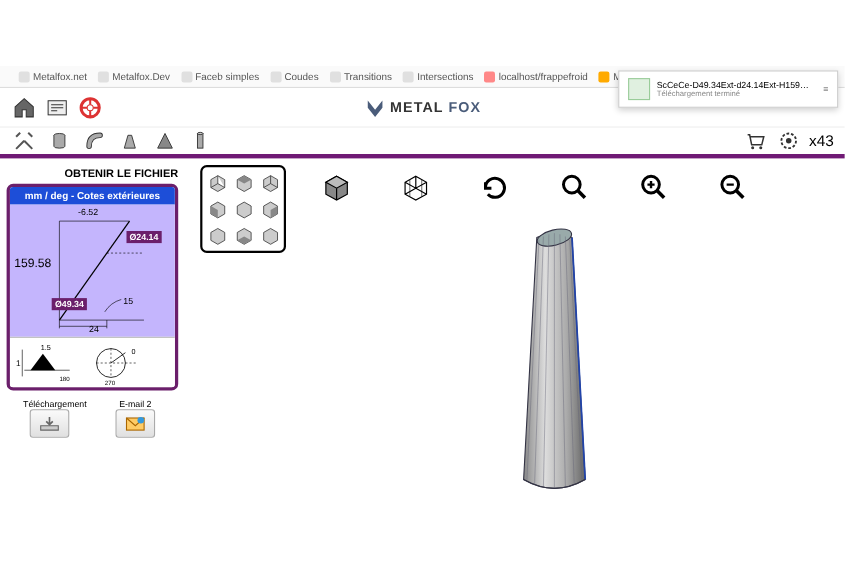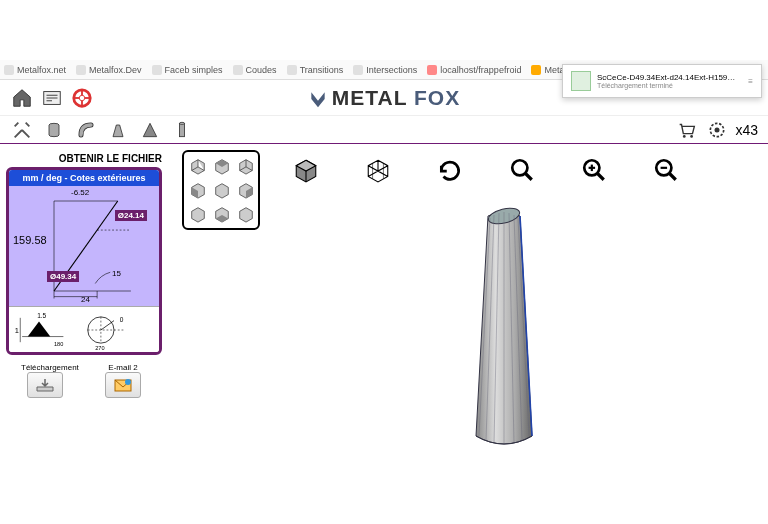--- a/index.html
+++ b/index.html
@@ -1,27 +1,27 @@
 <!DOCTYPE html>
 <html><head>
 <meta charset="utf-8">
 <style>
   * { box-sizing: border-box; margin: 0; padding: 0; font-family: Arial, sans-serif; }
   body { width: 768px; height: 524px; background: #fff; overflow: hidden; position: relative; padding-top: 60px; }
   .whitespace-top { position: absolute; top: 0; left: 0; right: 0; height: 60px; background: #fff; }
-  .bookmark-bar { position: absolute; top: 60px; left: 0; right: 0; height: 20px; background: #fafafa; border-bottom: 1px solid #ddd; display: flex; align-items: center; padding: 0 4px; gap: 10px; font-size: 9px; color: #555; }
+  .bookmark-bar { position: absolute; top: 60px; left: 0; right: 0; height: 20px; background: #fafafa; border-bottom: 1px solid #ddd; display: flex; align-items: center; padding: 0 17px; gap: 10px; font-size: 9px; color: #555; }
   .bookmark-bar .bm { display: flex; align-items: center; gap: 3px; cursor: pointer; }
   .bm-icon { width: 10px; height: 10px; background: #e0e0e0; border-radius: 2px; display: inline-block; }
   .brand-row { position: absolute; top: 80px; left: 0; right: 0; height: 36px; display: flex; align-items: center; justify-content: center; border-bottom: 1px solid #eee; }
   .brand-row .left-icons { position: absolute; left: 10px; display: flex; gap: 6px; }
   .icon-btn { width: 24px; height: 24px; display: flex; align-items: center; justify-content: center; cursor: pointer; }
-  .brand-text { font-size: 21px; font-weight: bold; color: #333; letter-spacing: 1px; }
+  .brand-text { font-size: 13px; font-weight: bold; color: #333; letter-spacing: 1px; }
   .brand-text .m { color: #333; }
   .logo-fox { width: 20px; height: 20px; display: inline-block; vertical-align: middle; margin-right: 4px; }
-  .tool-row { position: absolute; top: 116px; left: 0; right: 0; height: 28px; display: flex; align-items: center; padding: 0 10px; gap: 8px; border-bottom: 1px solid #701a75; }
+  .tool-row { position: absolute; top: 116px; left: 0; right: 0; height: 28px; display: flex; align-items: center; padding: 0 10px; gap: 8px; border-bottom: 4px solid #701a75; }
   .tool-row .right { margin-left: auto; display: flex; align-items: center; gap: 6px; font-size: 14px; }
   .main { position: absolute; top: 144px; bottom: 60px; left: 0; right: 0; display: flex; }
   .sidebar { width: 168px; padding: 6px; }
   .section-title { font-size: 10px; font-weight: bold; text-align: right; padding: 3px 0; }
   .purple-box { border: 3px solid #6b1f6b; border-radius: 6px; overflow: hidden; }
   .purple-header { background: #1d4ed8; color: #fff; font-size: 9px; text-align: center; padding: 3px 4px; font-weight: bold; }
   .diagram-area { height: 120px; position: relative; background: #c4b5fd; }
   .diagram-area svg { width: 100%; height: 100%; }
   .dim-tag { position: absolute; background: #6b1f6b; color: #fff; font-size: 8px; padding: 1px 3px; font-weight: bold; }
   .param-thumb { height: 46px; border-top: 1px solid #aaa; background: #fff; display:flex; align-items:center; justify-content:center; }

